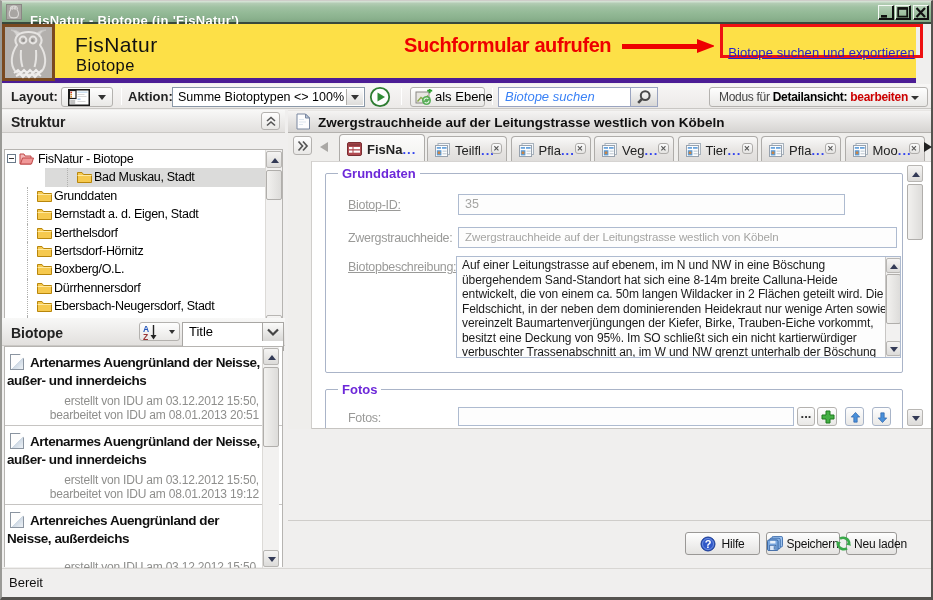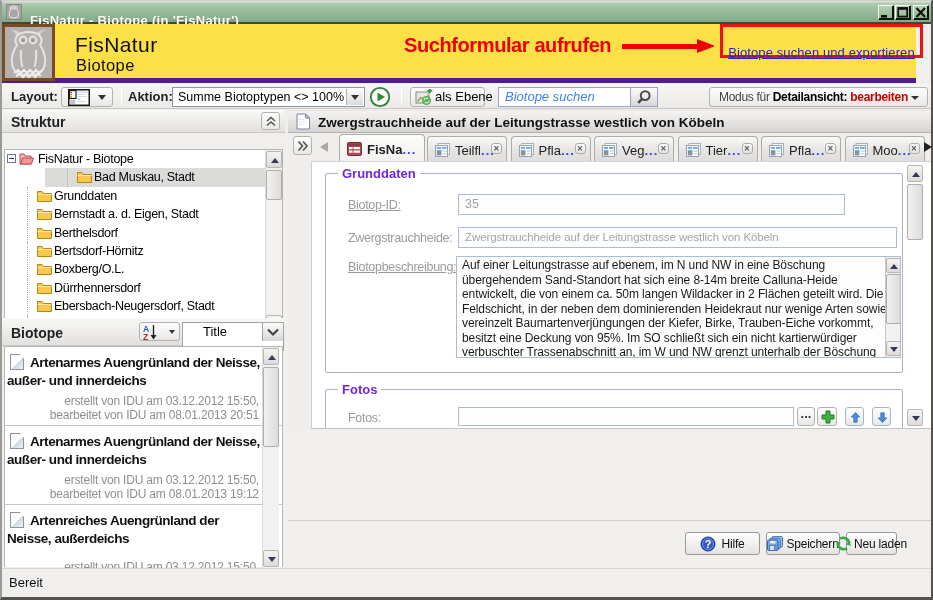--- a/index.html
+++ b/index.html
@@ -333,21 +333,21 @@
     <div class="pt" style="top:7px;">Biotope</div>
   <div class="btn" style="position:absolute;left:137px;top:4px;width:41px;height:19px;">
     <svg style="position:absolute;left:3px;top:1px;" width="18" height="16" viewBox="0 0 18 16">
       <text x="0" y="7.5" font-size="8.5" font-weight="bold" fill="#2255bb" font-family="Liberation Sans">A</text>
       <text x="0" y="15.5" font-size="8.5" font-weight="bold" fill="#993333" font-family="Liberation Sans">Z</text>
       <line x1="10.5" y1="1" x2="10.5" y2="12" stroke="#222" stroke-width="1.4"></line>
       <polygon points="7.5,11 13.5,11 10.5,15.5" fill="#222"></polygon>
     </svg>
     <span style="position:absolute;right:4px;top:7px;width:0;height:0;border-left:3.5px solid transparent;border-right:3.5px solid transparent;border-top:4px solid #333;"></span>
   </div>
-  <div style="position:absolute;left:180px;top:4px;width:102px;height:29px;background:#fff;border:1px solid #a8a6a3;line-height:18px;padding-left:20px;">Title
+  <div style="position:absolute;left:180px;top:4px;width:102px;height:29px;background:#fff;border:1px solid #a8a6a3;line-height:18px;padding-left:6px;">Title
     <span style="position:absolute;right:0px;top:0px;width:21px;height:18px;background:linear-gradient(180deg,#fbfbfa,#d8d7d5);border-left:1px solid #a8a6a3;"></span>
     <svg style="position:absolute;right:3px;top:4px;" width="14" height="10" viewBox="0 0 14 10">
         <path d="M2 2.5 L7 7.5 L12 2.5" stroke="#444" stroke-width="2.2" fill="none"></path>
       </svg>
   </div>
 </div>
 <div id="listbox">
   <div class="litem">
     <div class="lt"><span class="doci"></span><b>Artenarmes Auengrünland der Neisse,<br>außer- und innerdeichs</b></div>
     <div class="lm">erstellt von IDU am 03.12.2012 15:50,<br>bearbeitet von IDU am 08.01.2013 20:51</div>

